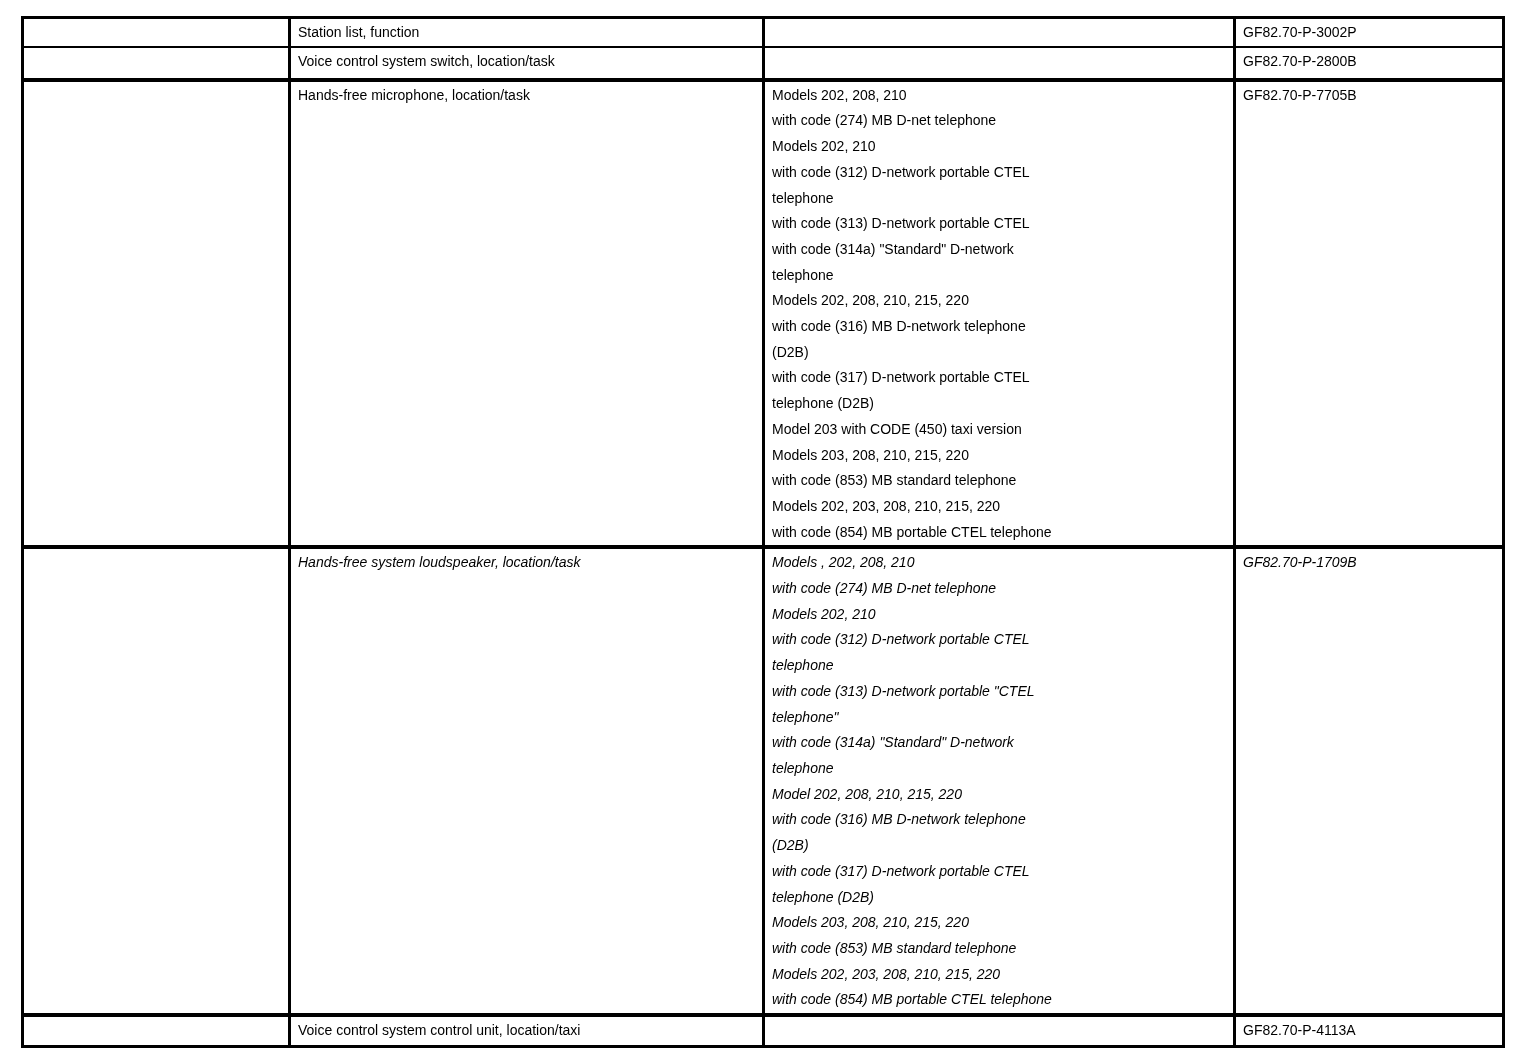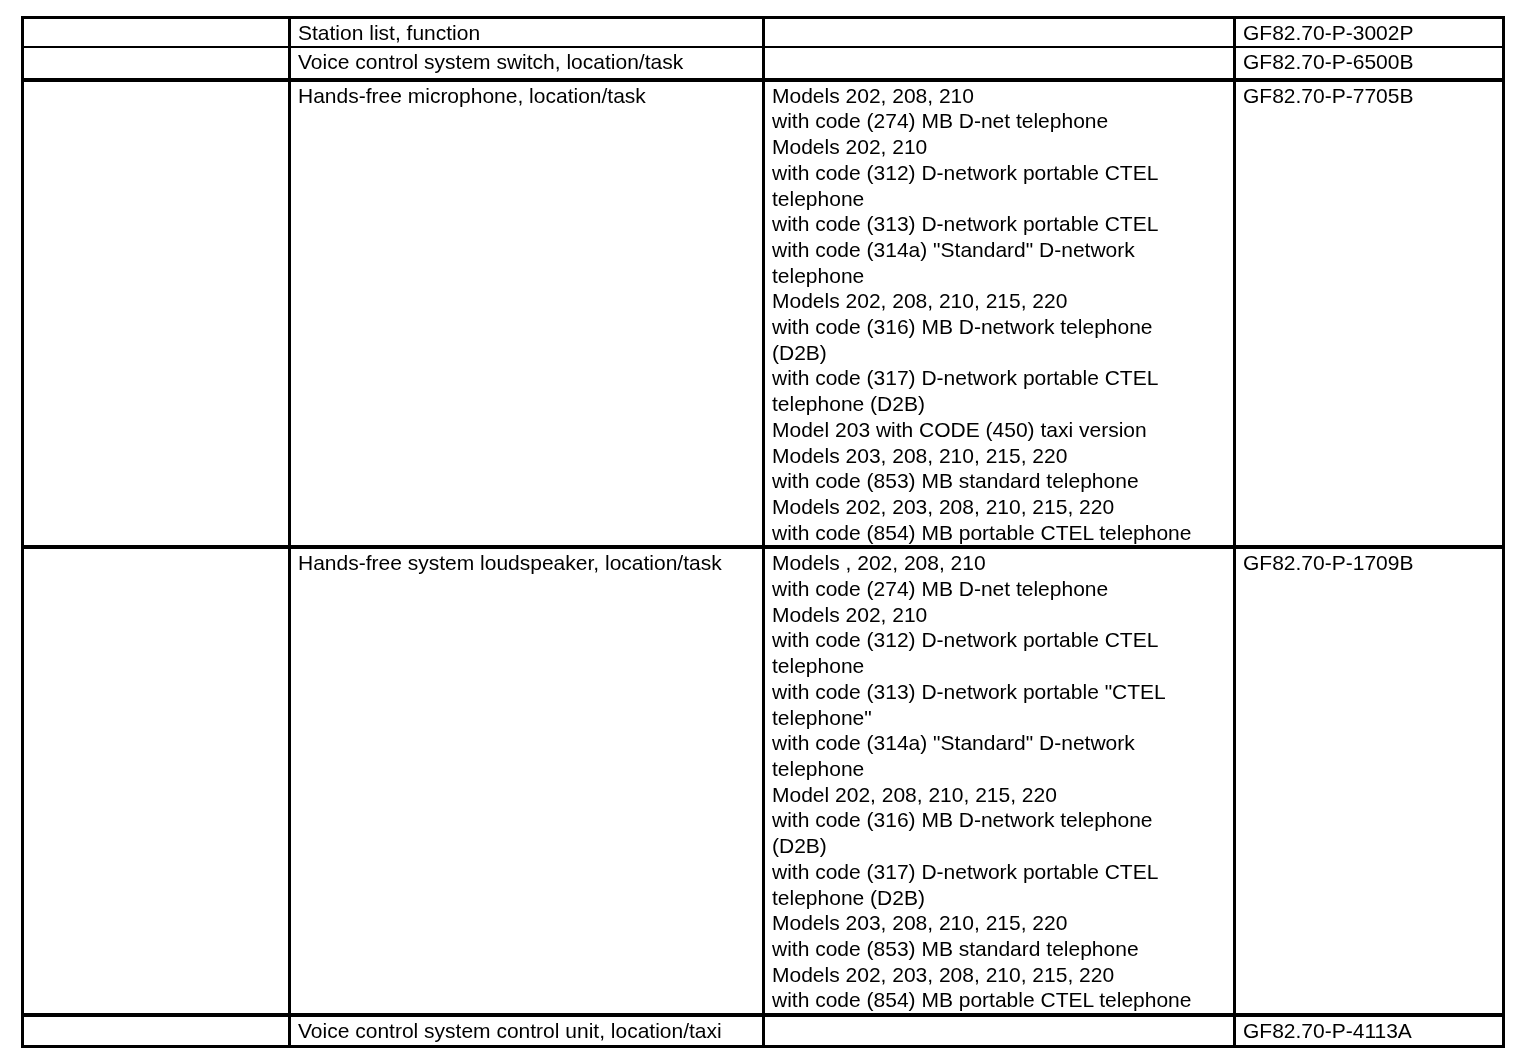--- a/index.html
+++ b/index.html
@@ -21,35 +21,35 @@
     top: 16px;
     width: 1481px;
     border-collapse: collapse;
     table-layout: fixed;
     border: 3px solid #000000;
   }
   table.doc-table td {
     border-left: 3px solid #000000;
     vertical-align: top;
     padding: 1px 6px 0 7px;
-    font-size: 21px;
+    font-size: 14px;
     line-height: 25.7px;
     color: #000000;
     overflow: hidden;
     white-space: pre-line;
   }
   table.doc-table td:first-child {
     border-left: none;
   }
   tr.divider-thin > td  { border-top: 2px solid #000000; }
   tr.divider-thick > td { border-top: 4px solid #000000; }
   tr.r1 { height: 29px; }
   tr.r2 { height: 33px; margin-top: 37px; }
   tr.r3 { height: 465px; }
-  tr.r4 { height: 461px; }
+  tr.r4 { height: 461px; font-style: italic; }
   tr.r5 { height: 31px; }
 </style>
 </head>
 <body>
 
 <div class="page">
   <table class="doc-table">
     <colgroup>
       <col style="width:267px">
       <col style="width:474px">
@@ -60,21 +60,21 @@
       <tr class="r1">
         <td></td>
         <td>Station list, function</td>
         <td></td>
         <td>GF82.70-P-3002P</td>
       </tr>
       <tr class="r2 divider-thin">
         <td></td>
         <td>Voice control system switch, location/task</td>
         <td></td>
-        <td>GF82.70-P-6500B</td>
+        <td>GF82.70-P-2800B</td>
       </tr>
       <tr class="r3 divider-thick">
         <td></td>
         <td>Hands-free microphone, location/task</td>
         <td>Models 202, 208, 210
 with code (274) MB D-net telephone
 Models 202, 210
 with code (312) D-network portable CTEL
 telephone
 with code (313) D-network portable CTEL

